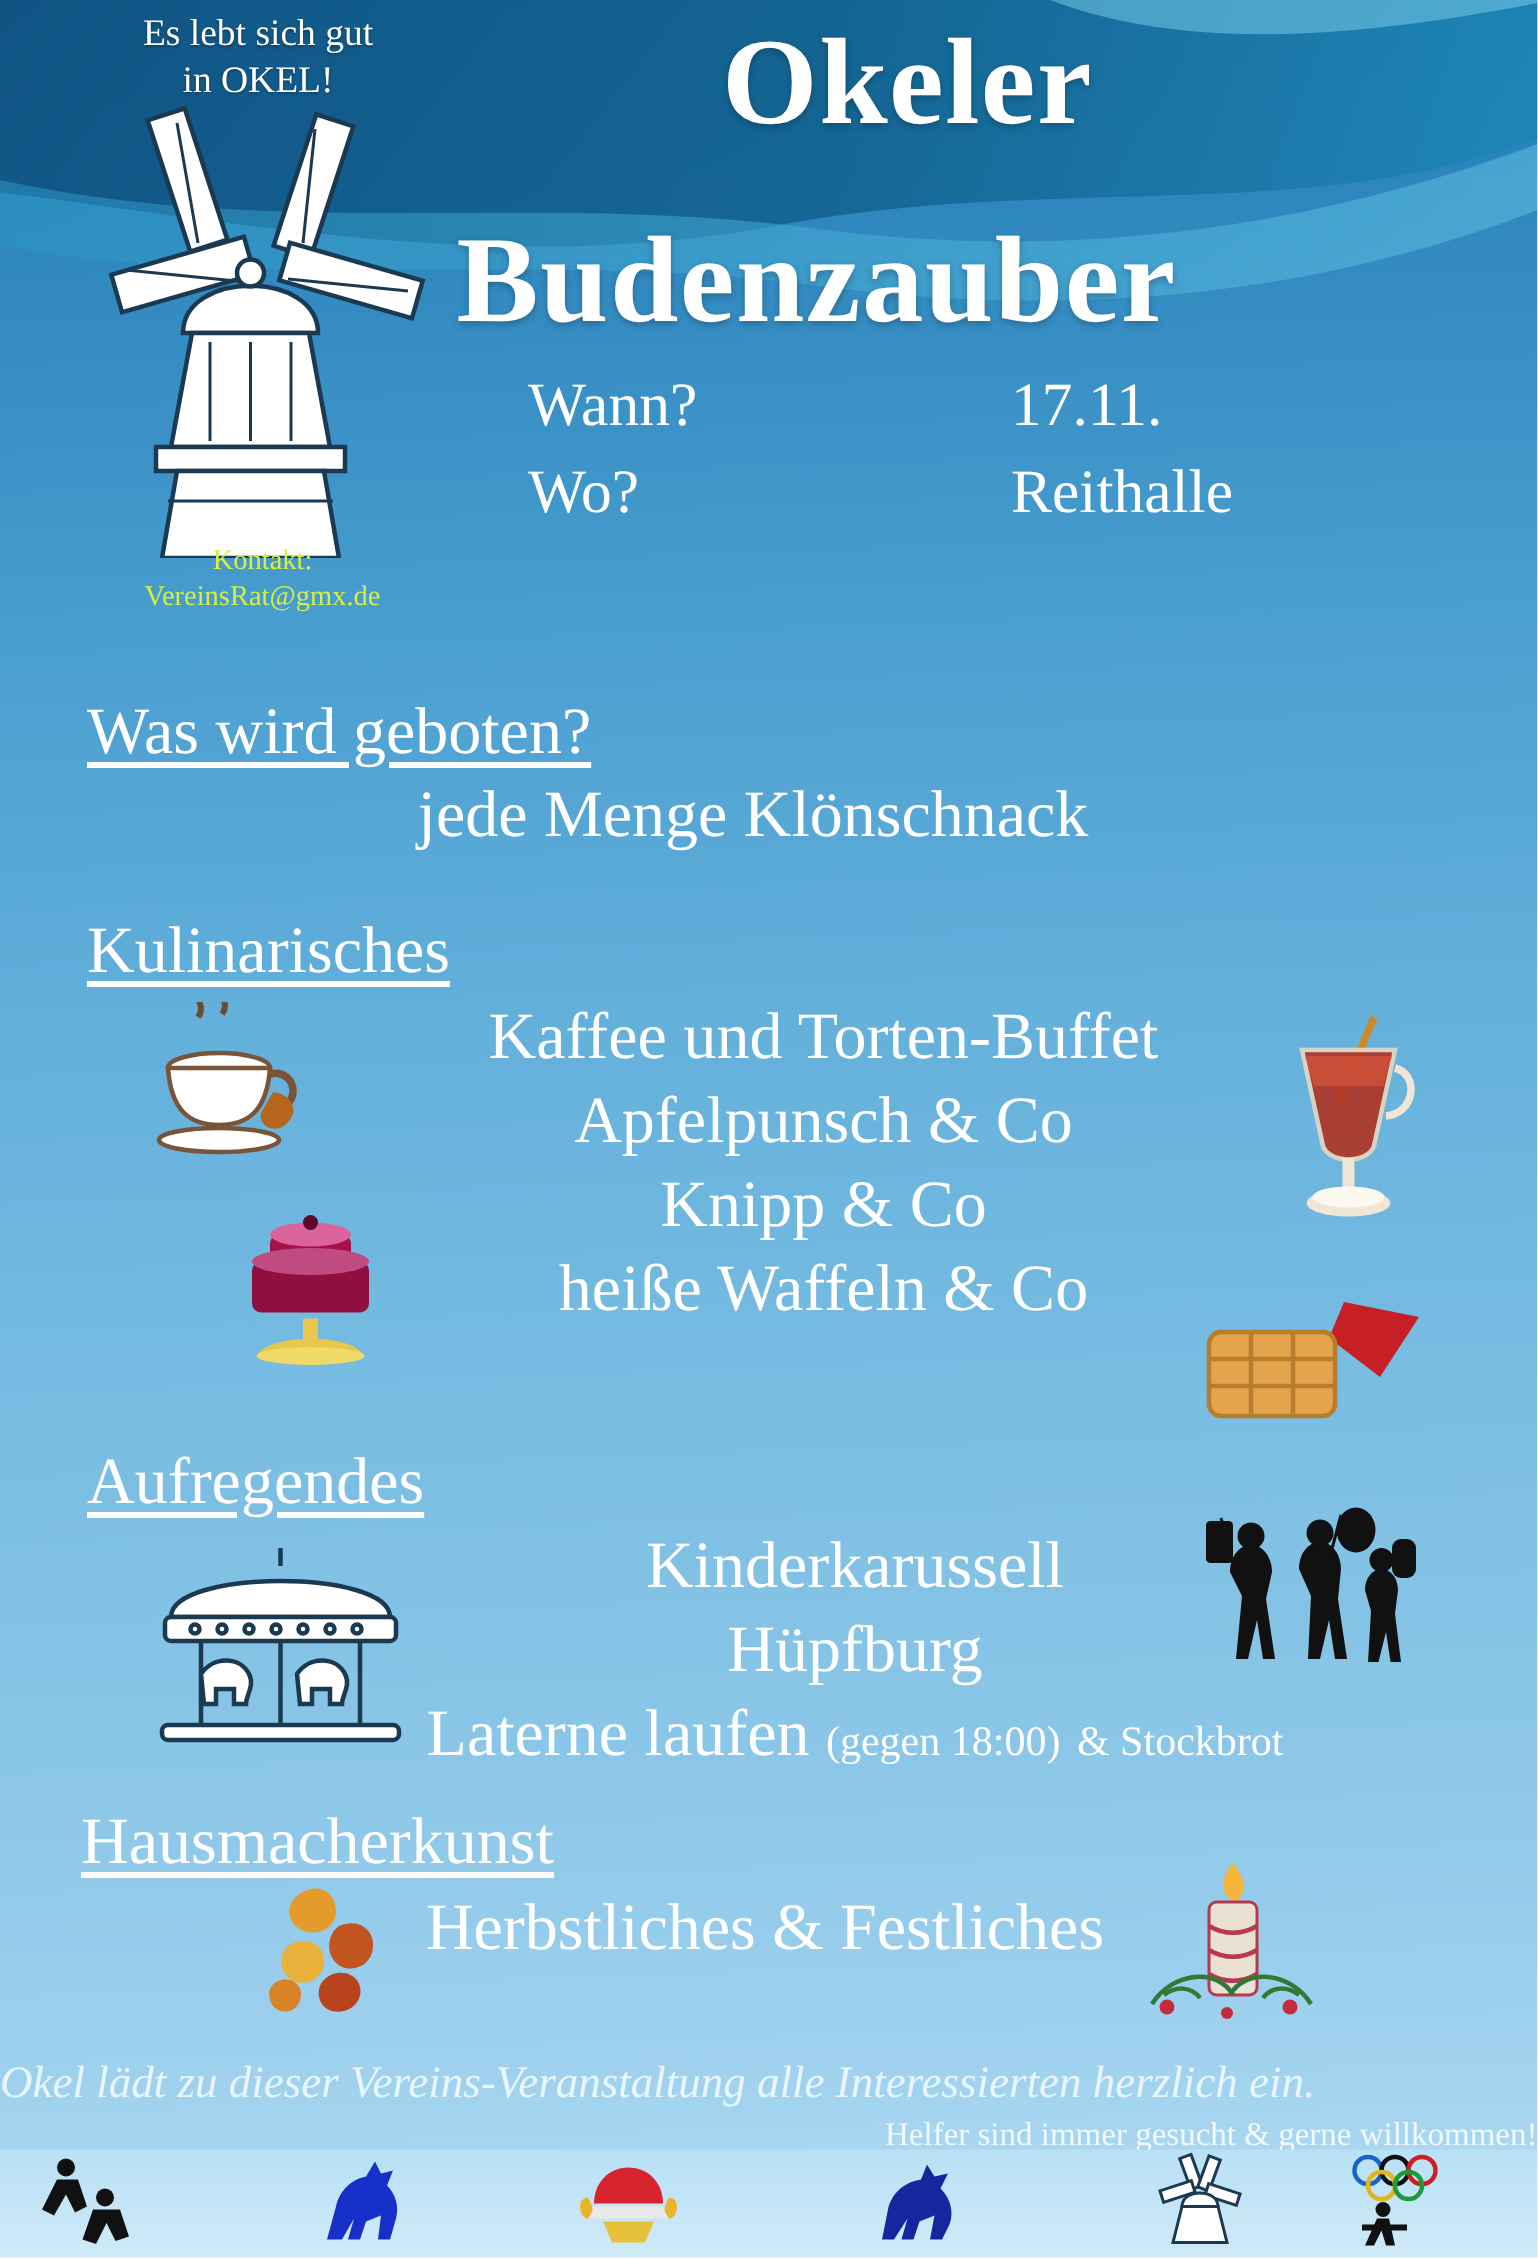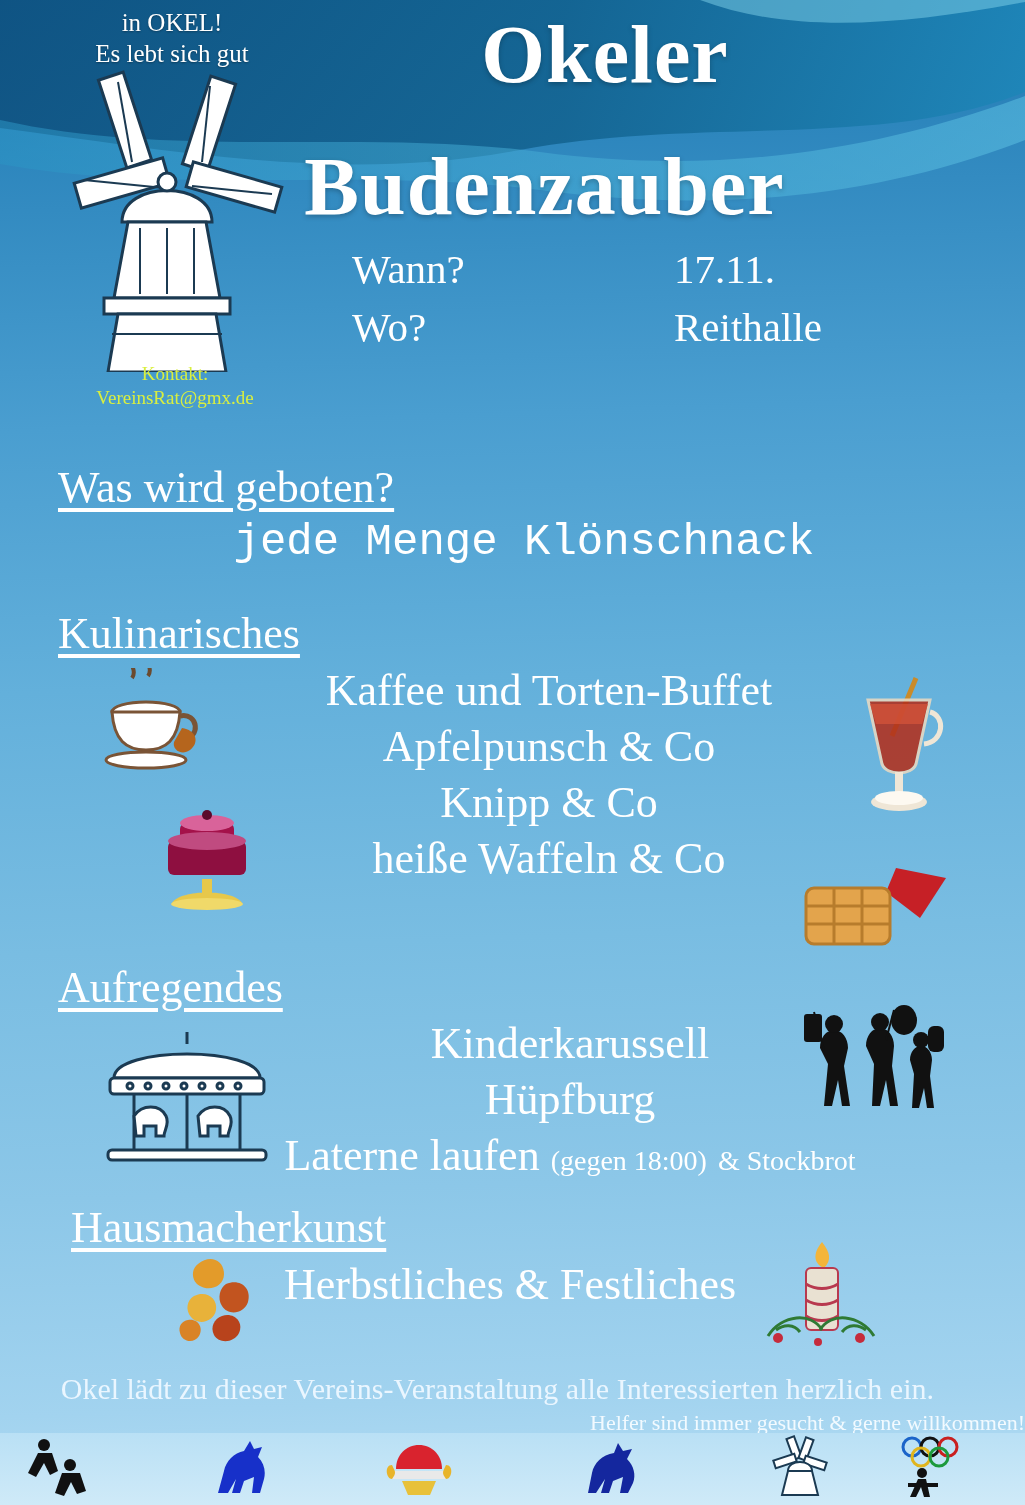--- a/index.html
+++ b/index.html
@@ -118,38 +118,39 @@
   .lines {
     position: absolute;
     text-align: center;
     font-size: 44px;
     line-height: 1.27;
     white-space: nowrap;
   }
   .small-note { font-size: 28px; }
 
   #head-geboten { left: 58px; top: 462px; }
-  #list-geboten { left: 204px; top: 515px; width: 640px; font-family: Liberation Mono, monospace; }
+  #list-geboten { left: 182px; top: 515px; width: 640px; }
 
   #head-kulinarisches { left: 58px; top: 608px; }
   #list-kulinarisches { left: 215px; top: 663px; width: 668px; }
 
   #head-aufregendes { left: 58px; top: 962px; }
   #list-aufregendes { left: 200px; top: 1016px; width: 740px; }
 
-  #head-hausmacher { left: 71px; top: 1202px; font-family: Liberation Serif, serif; }
+  #head-hausmacher { left: 54px; top: 1202px; font-family: Liberation Serif, serif; }
   #list-hausmacher { left: 200px; top: 1257px; width: 620px; }
 
   .footer-1 {
     position: absolute;
     left: 0; top: 1372px;
     width: 934px;
-    text-align: right;
+    text-align: left;
     font-size: 30px;
     color: #eaf6ff;
+    font-style: italic;
   }
   .footer-2 {
     position: absolute;
     left: 0; top: 1410px;
     width: 1025px;
     text-align: right;
     font-size: 22px;
     color: #f2faff;
   }
 
@@ -201,22 +202,22 @@
           <stop offset="100%" stop-color="#5cc0e2"></stop>
         </linearGradient>
       </defs>
       <path d="M0,0 L1025,0 L1025,92 C880,150 700,116 520,150 C340,184 170,150 0,128 Z" fill="url(#wg)" opacity="0.85"></path>
       <path d="M0,120 C180,160 360,128 540,152 C720,176 880,150 1025,96 L1025,140 C880,196 720,214 540,190 C360,166 180,196 0,164 Z" fill="url(#wg2)" opacity="0.55"></path>
       <path d="M700,0 C790,34 900,26 1025,2 L1025,0 Z" fill="#7fd2ea" opacity="0.5"></path>
     </svg>
   </div>
 
   <div class="slogan">
+    <div>Es lebt sich gut</div>
     <div>in OKEL!</div>
-    <div>Es lebt sich gut</div>
   </div>
 
   <div class="windmill">
     <svg width="235" height="310" viewBox="0 0 235 310" xmlns="http://www.w3.org/2000/svg">
       <g stroke="#1b3a52" stroke-width="3" fill="#ffffff">
 
         <g>
           <rect x="52" y="12" width="26" height="92" transform="rotate(-18 65 58)"></rect>
           <rect x="136" y="16" width="26" height="92" transform="rotate(18 149 62)"></rect>
           <rect x="16" y="108" width="92" height="26" transform="rotate(-16 62 121)"></rect>

